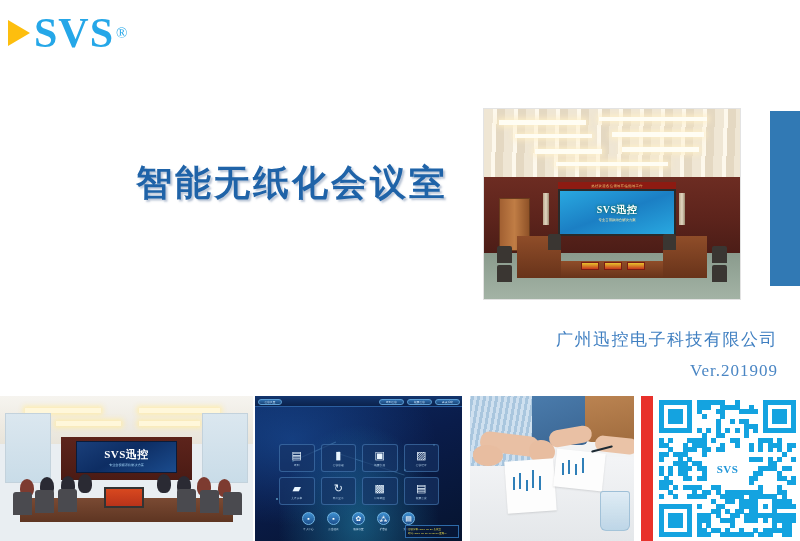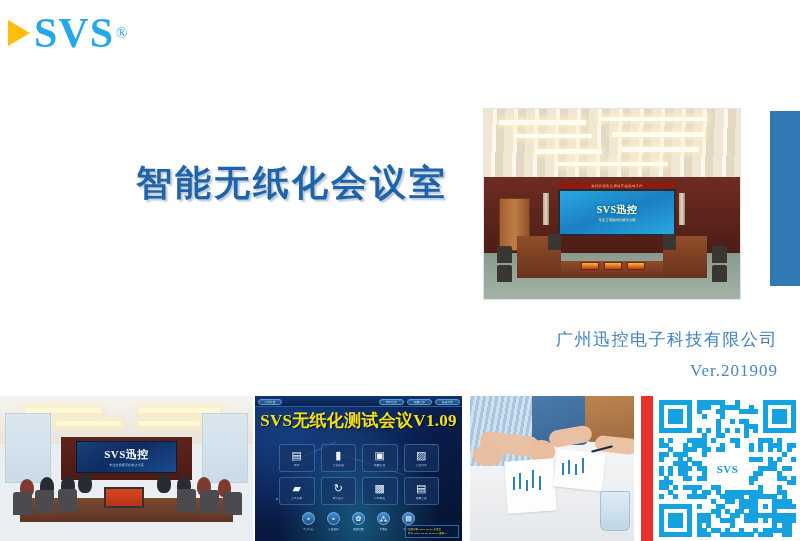--- a/index.html
+++ b/index.html
@@ -271,21 +271,20 @@
     <div class="p2-line" style="left:18%;top:45%;width:48px;transform:rotate(-24deg);"></div>
     <div class="p2-line" style="left:40%;top:39%;width:70px;transform:rotate(18deg);"></div>
 
     <div class="p2-topbar">
       <div class="pill" style="left:3px;width:24px;">会议设置</div>
       <div class="pill" style="right:58px;width:25px;">签到会议</div>
       <div class="pill" style="right:30px;width:25px;">视频会议</div>
       <div class="pill" style="right:2px;width:25px;">表决系统</div>
     </div>
 
-    <div class="p2-title">SVS无纸化测试会议V1.09</div>
 
     <div class="grid8">
       <div class="tile">
         <div class="tile-ico">▤</div>
         <div class="tile-lbl">签到</div>
       </div>
       <div class="tile">
         <div class="tile-ico">▮</div>
         <div class="tile-lbl">会议议程</div>
       </div>

